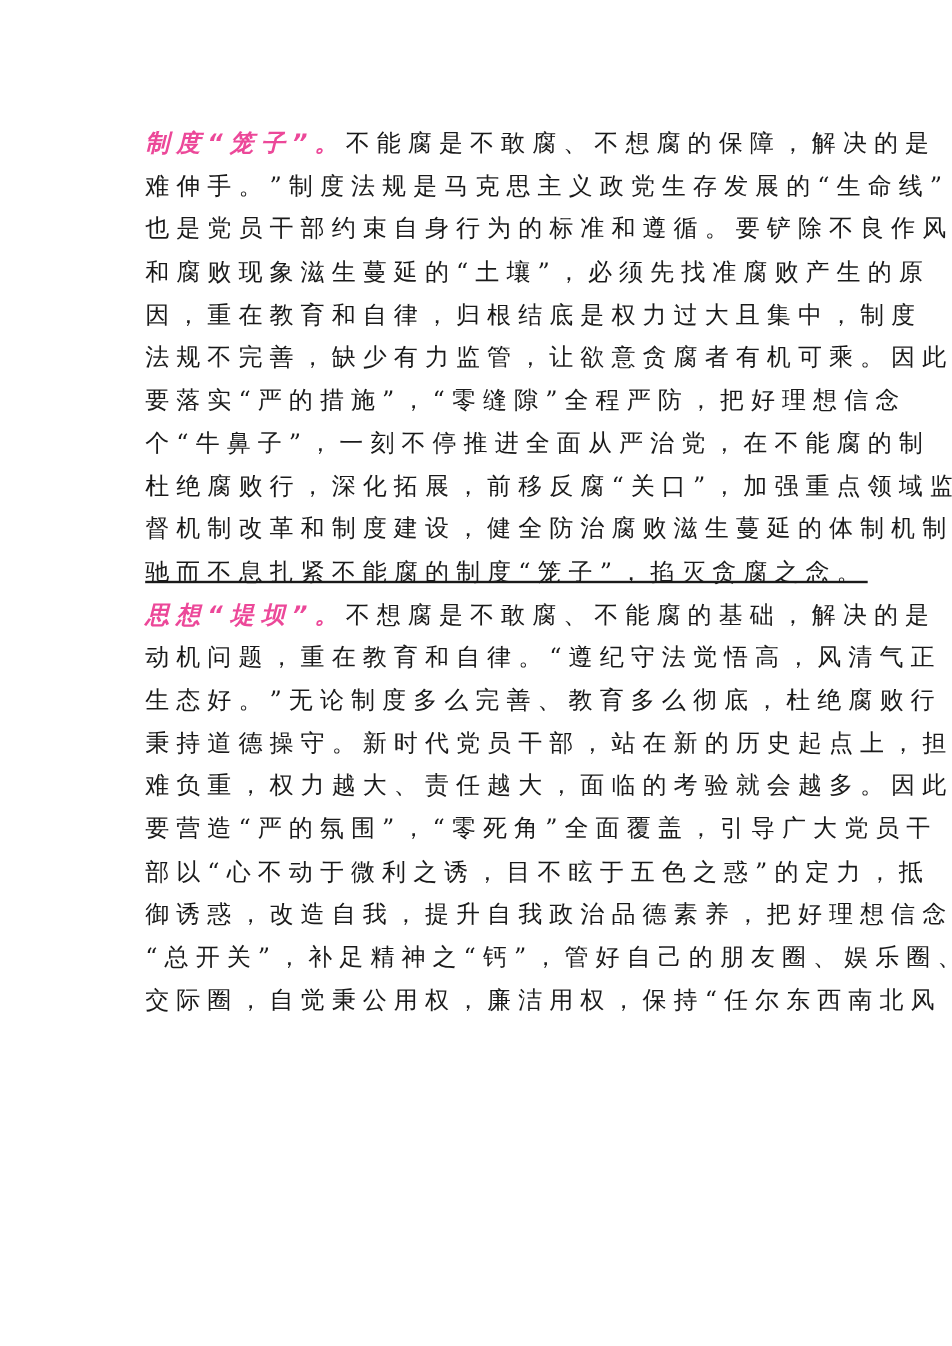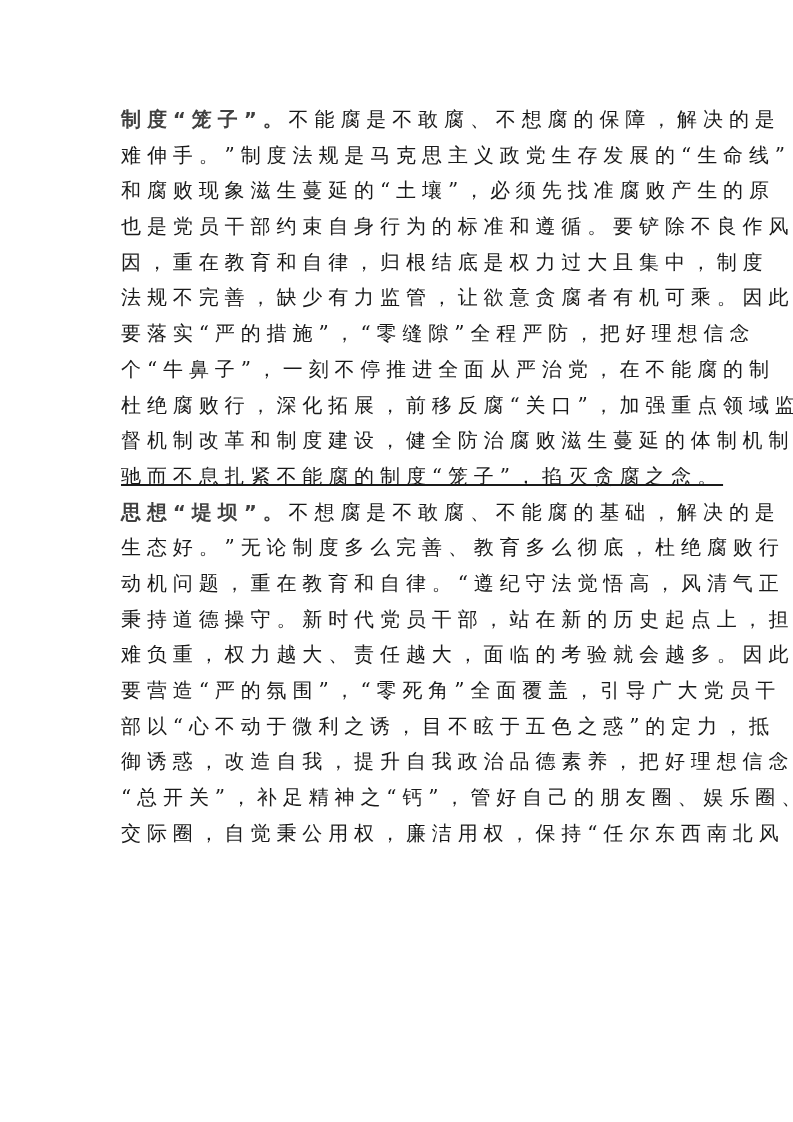--- a/index.html
+++ b/index.html
@@ -27,21 +27,22 @@
       text-justify: inter-character;
     }
     .para {
       margin: 0;
       padding: 0;
       word-break: break-all;
     }
     .bold {
       font-family: "DejaVu Sans", "Liberation Sans", sans-serif;
       font-weight: bold;
-      color: #404040;
+      color: #ec4899;
+      font-style: italic;
     }
     .line {
       display: block;
       white-space: nowrap;
       height: 35.7px;
       text-align: justify;
       text-align-last: justify;
     }
     .line.last {
       text-align-last: left;
@@ -51,34 +52,34 @@
       padding-left: 44px;
     }
   </style>
 </head>
 <body>
 
 <div class="page">
   <div class="para">
     <span class="line"><span class="bold">制度“笼子”。</span><span>不能腐是不敢腐、不想腐的保障，解决的是</span></span>
     <span class="line"><span>难伸手。”制度法规是马克思主义政党生存发展的“生命线”，</span></span>
+    <span class="line"><span>也是党员干部约束自身行为的标准和遵循。要铲除不良作风</span></span>
     <span class="line"><span>和腐败现象滋生蔓延的“土壤”，必须先找准腐败产生的原</span></span>
-    <span class="line"><span>也是党员干部约束自身行为的标准和遵循。要铲除不良作风</span></span>
     <span class="line"><span>因，重在教育和自律，归根结底是权力过大且集中，制度</span></span>
     <span class="line"><span>法规不完善，缺少有力监管，让欲意贪腐者有机可乘。因此，</span></span>
     <span class="line"><span>要落实“严的措施”，“零缝隙”全程严防，把好理想信念</span></span>
     <span class="line"><span>个“牛鼻子”，一刻不停推进全面从严治党，在不能腐的制</span></span>
     <span class="line"><span>杜绝腐败行，深化拓展，前移反腐“关口”，加强重点领域监</span></span>
     <span class="line"><span>督机制改革和制度建设，健全防治腐败滋生蔓延的体制机制，</span></span>
     <span class="line last"><span>驰而不息扎紧不能腐的制度“笼子”，掐灭贪腐之念。</span></span>
   </div>
   <div class="para">
     <span class="line"><span class="bold">思想“堤坝”。</span><span>不想腐是不敢腐、不能腐的基础，解决的是</span></span>
+    <span class="line"><span>动机问题，重在教育和自律。“遵纪守法觉悟高，风清气正</span></span>
     <span class="line"><span>生态好。”无论制度多么完善、教育多么彻底，杜绝腐败行</span></span>
-    <span class="line"><span>动机问题，重在教育和自律。“遵纪守法觉悟高，风清气正</span></span>
     <span class="line"><span>秉持道德操守。新时代党员干部，站在新的历史起点上，担</span></span>
     <span class="line"><span>难负重，权力越大、责任越大，面临的考验就会越多。因此，</span></span>
     <span class="line"><span>要营造“严的氛围”，“零死角”全面覆盖，引导广大党员干</span></span>
     <span class="line"><span>部以“心不动于微利之诱，目不眩于五色之惑”的定力，抵</span></span>
     <span class="line"><span>御诱惑，改造自我，提升自我政治品德素养，把好理想信念</span></span>
     <span class="line"><span>“总开关”，补足精神之“钙”，管好自己的朋友圈、娱乐圈、</span></span>
     <span class="line"><span>交际圈，自觉秉公用权，廉洁用权，保持“任尔东西南北风，</span></span>
   </div>
 </div>
 

